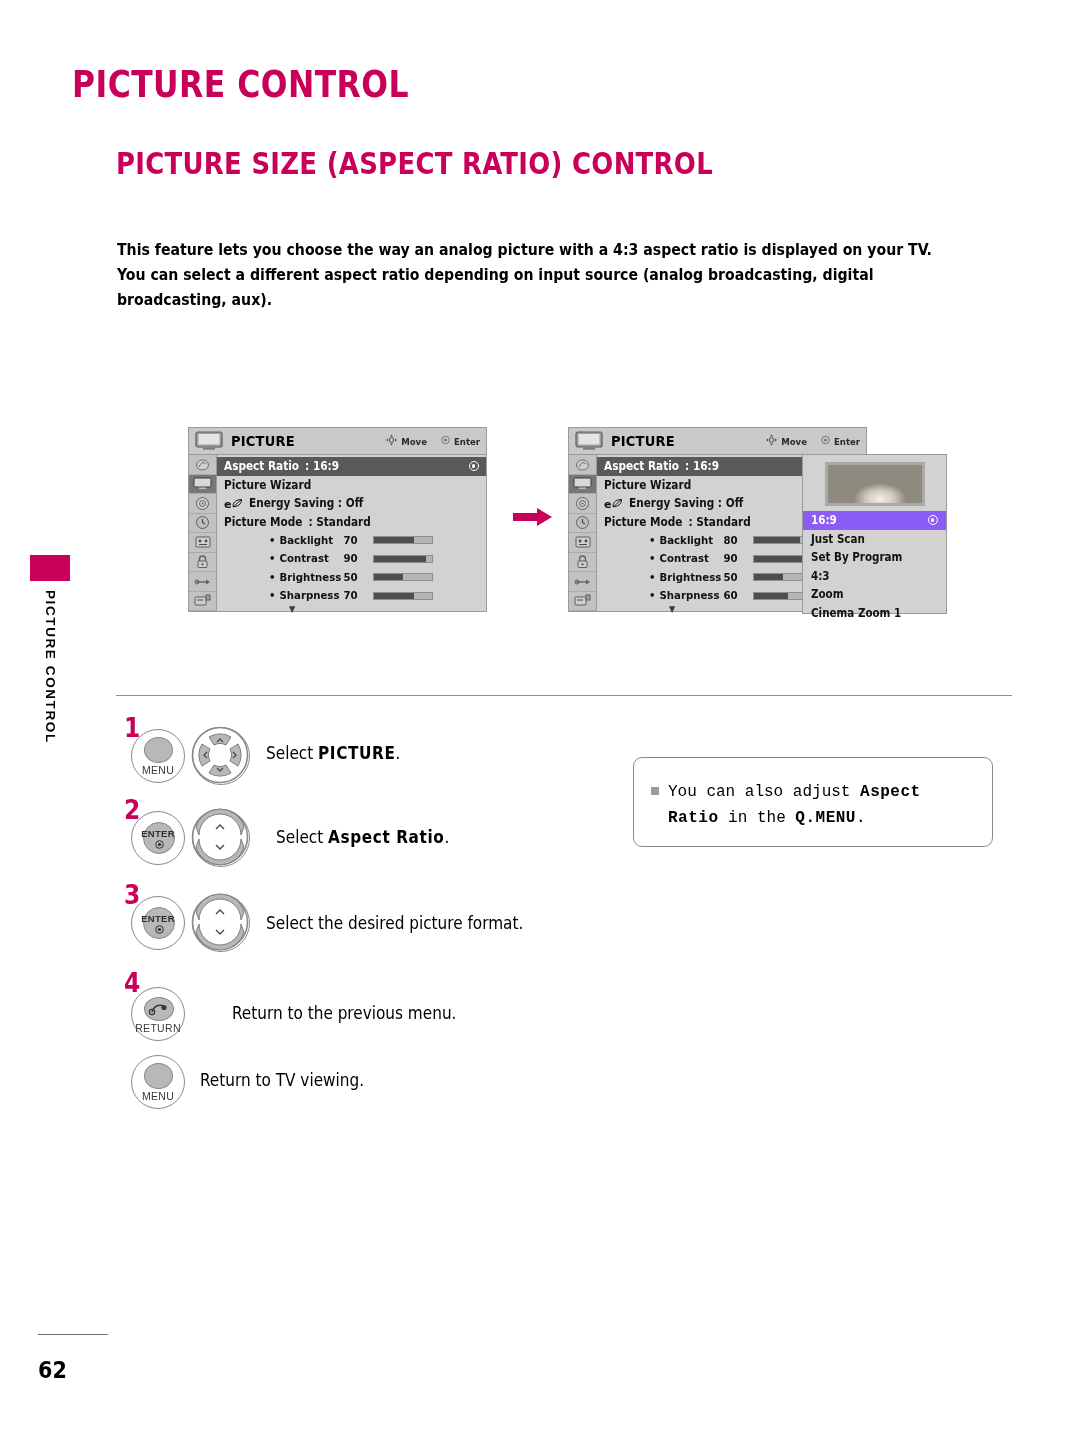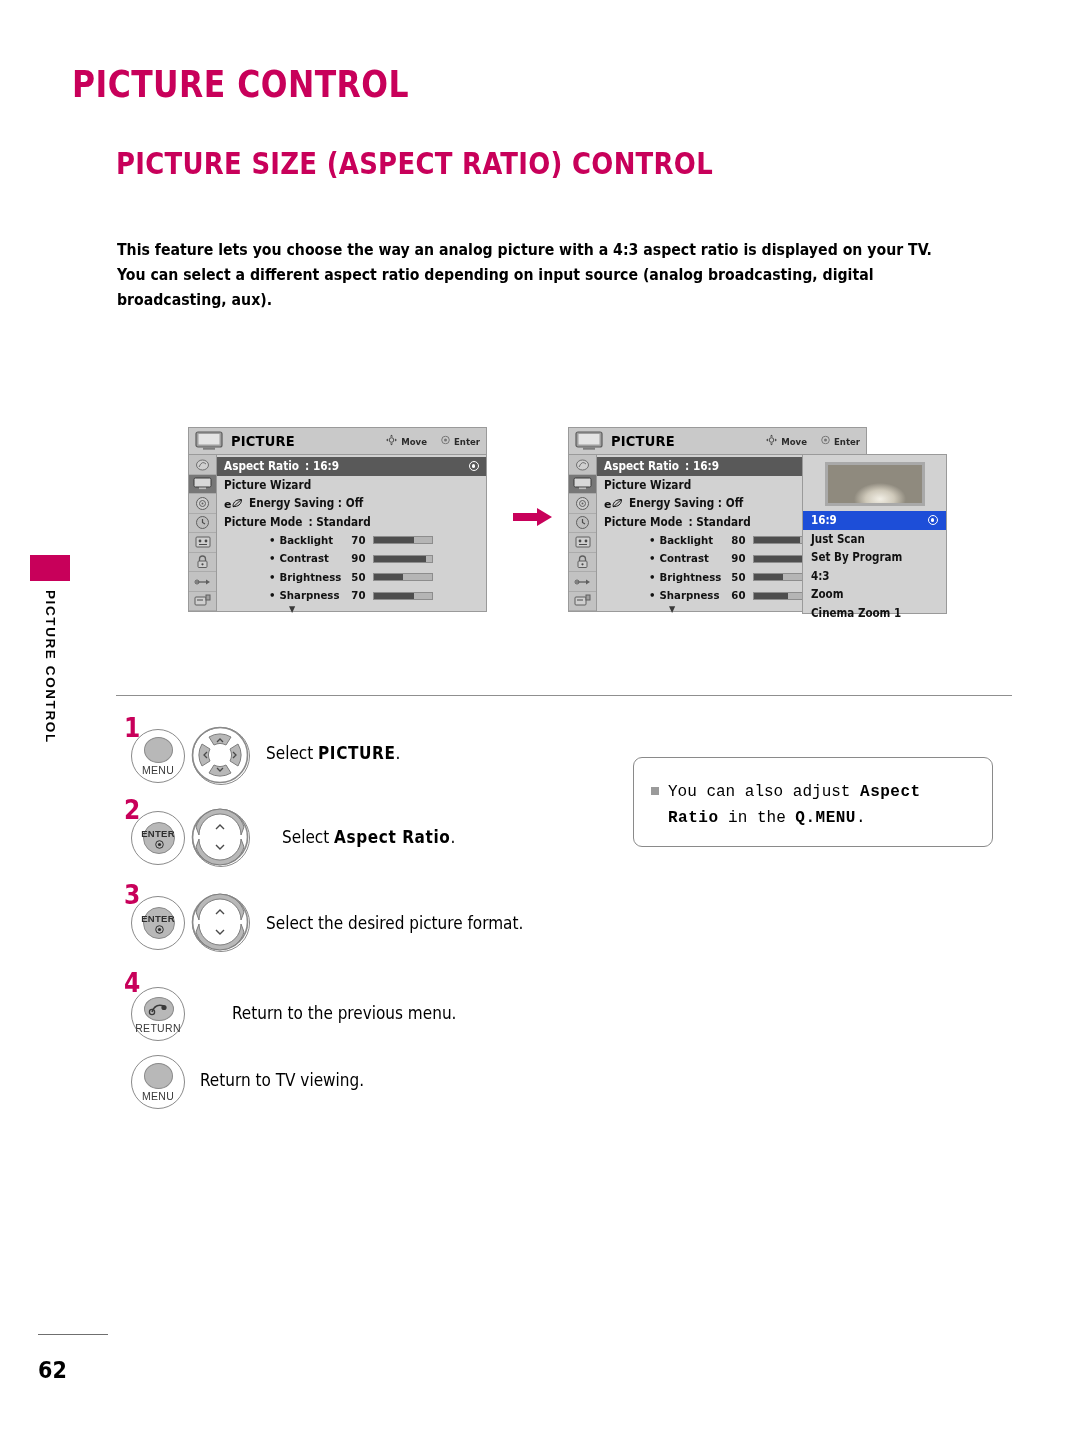--- a/index.html
+++ b/index.html
@@ -109,21 +109,21 @@
   .row.hl .dot-right::after {
     content: ""; position: absolute; left: 1.7px; top: 1.7px;
     width: 3.6px; height: 3.6px; border-radius: 50%; background: #fff;
   }
   .row .lbl-col { display: inline-block; }
   .row .val-col { margin-left: 6px; }
 
   .sub { padding-left: 52px; font-size: 11.3px; }
   .sub .bullet { margin-right: 4px; }
   .sub .name { display: inline-block; min-width: 64px; }
-  .sub .num  { display: inline-block; width: 22px; text-align: right; margin-right: 7px; }
+  .sub .num  { display: inline-block; width: 22px; text-align: left; margin-right: 7px; }
   .bar {
     display: inline-block; width: 60px; height: 8px;
     background: #b5b5b5; border: 1px solid #8d8d8d; position: relative;
     vertical-align: middle;
   }
   .bar > i { display:block; height: 100%; background: #4e4e4e; }
 
   .downarrow {
     text-align: center; font-size: 9px; color: #3a3a3a; margin-top: -1px;
     width: 150px;
@@ -149,21 +149,21 @@
       radial-gradient(ellipse 22px 14px at 28px 20px, #e8e4d8 0%, #b9b3a4 60%, #6f6a5f 100%),
       radial-gradient(ellipse 18px 12px at 74px 16px, #dcd8cc 0%, #a9a396 60%, #6a665c 100%),
       linear-gradient(#6b6b63 0%, #55554e 42%, #7d7b70 43%, #9b9889 100%);
     position: relative;
   }
   .dd-item {
     height: 18.5px; display: flex; align-items: center;
     padding-left: 8px; font-size: 11.5px; font-weight: bold; color: #111;
     position: relative;
   }
-  .dd-item.sel { background: #1d4ed8; color: #fff; }
+  .dd-item.sel { background: #8b5cf6; color: #fff; }
   .dd-item.sel .dot-right {
     position: absolute; right: 8px; top: 50%; transform: translateY(-50%);
     width: 10px; height: 10px; border-radius: 50%;
     border: 1.6px solid #fff;
   }
   .dd-item.sel .dot-right::after {
     content:""; position:absolute; left:1.7px; top:1.7px;
     width:3.6px; height:3.6px; border-radius:50%; background:#fff;
   }
 
@@ -603,21 +603,21 @@
   </div>
   <div class="btn-circle" style="left:192px; top:809px; width:58px; height:58px; background:transparent;">
     <svg width="58" height="58" viewBox="0 0 58 58" style="position:absolute;left:-1.7px;top:-1.7px;">
       <circle cx="29" cy="29" r="27.5" fill="none" stroke="#8a8a8a" stroke-width="1.6"></circle>
       <path d="M5 19 A25 25 0 0 1 53 19 L50 27 A21 21 0 0 0 8 27 Z" fill="#b8b8b8" stroke="#7d7d7d" stroke-width="1"></path>
       <path d="M5 39 A25 25 0 0 0 53 39 L50 31 A21 21 0 0 1 8 31 Z" fill="#b8b8b8" stroke="#7d7d7d" stroke-width="1"></path>
       <path d="M25 21 L29 17 L33 21" fill="none" stroke="#4a4a4a" stroke-width="1.4"></path>
       <path d="M25 37 L29 41 L33 37" fill="none" stroke="#4a4a4a" stroke-width="1.4"></path>
     </svg>
   </div>
-  <div class="step-text" style="left:282px; top:827px;">
+  <div class="step-text" style="left:276px; top:827px;">
     <span>Select </span><b>Aspect Ratio</b><span>.</span>
   </div>
 </div>
 
 <div class="step">
   <div class="step-num" style="left:124px; top:880px;">3</div>
   <div class="btn-circle" style="left:131px; top:896px; width:54px; height:54px;">
     <div class="btn-inner-gray" style="left:11px; top:10px; width:32px; height:32px;"></div>
     <div class="btn-label" style="top:16px; font-size:9.5px; font-weight:bold; color:#2f2f2f;">ENTER</div>
     <svg width="9" height="9" viewBox="0 0 9 9" style="position:absolute; left:22.5px; top:28px;">

